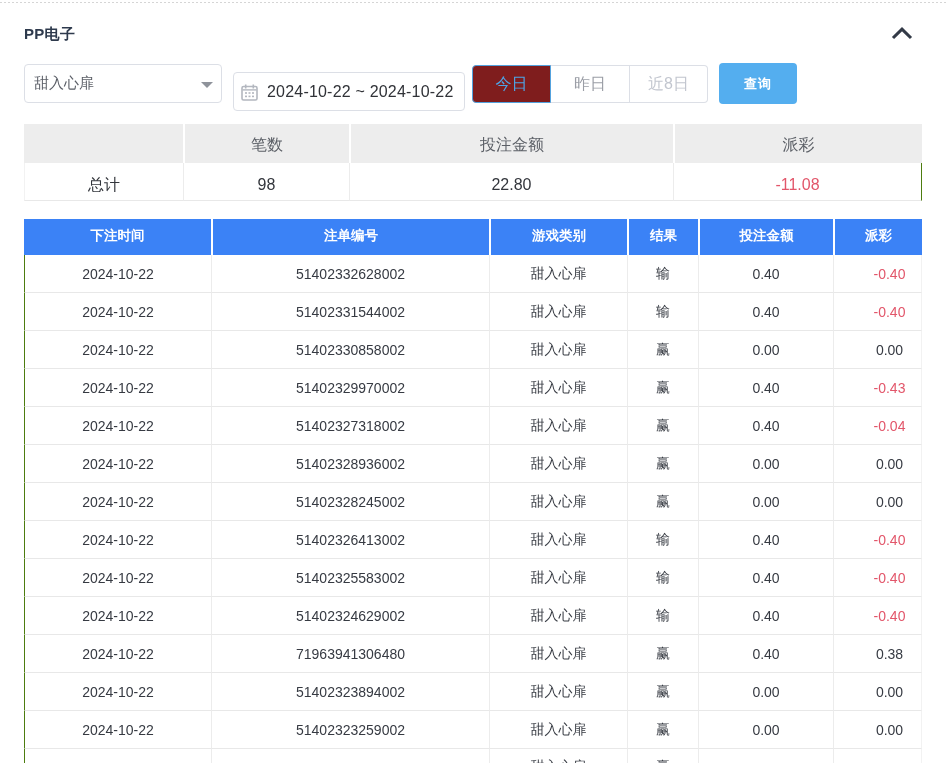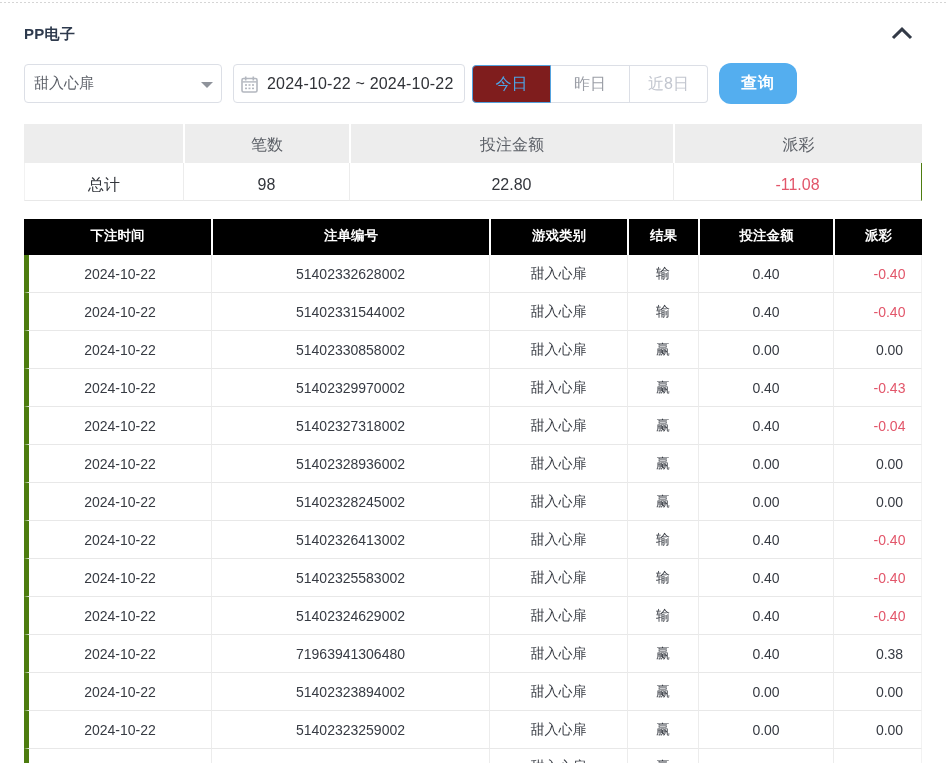--- a/index.html
+++ b/index.html
@@ -26,21 +26,21 @@
     position:absolute; left:0; top:0; width:198px; height:39px;
     border:1px solid #dcdfe6; border-radius:4px; background:#fff;
     display:flex; align-items:center; padding:0 8px 0 9px; cursor:pointer;
   }
   .select-box .sel-text { font-size:15px; color:#5a5e66; flex:1; }
   .caret-down {
     width:0; height:0; border-left:6px solid transparent; border-right:6px solid transparent;
     border-top:6.5px solid #8f939b; margin-top:3px;
   }
   .date-box {
-    position:absolute; left:209px; top:0; width:232px; height:39px;
+    position:absolute; left:209px; top:8px; width:232px; height:39px;
     border:1px solid #dcdfe6; border-radius:4px; background:#fff;
     display:flex; align-items:center; padding:0 6px 0 7px; cursor:pointer;
   }
   .date-box .cal { flex:none; margin-right:9px; margin-top:1px; }
   .date-box .date-text { font-size:16px; color:#303237; white-space:nowrap; letter-spacing:0.2px; }
 
   .btn-group { position:absolute; left:448px; top:1px; height:38px; display:flex; }
   .btn-group .gbtn {
     width:79px; height:38px; background:#fff; border:1px solid #dcdfe6; border-left-width:0;
     font-family:inherit; font-size:16px; color:#9b9ea6; cursor:pointer; position:relative;
@@ -48,22 +48,22 @@
   }
   .btn-group .gbtn:first-child { border-left-width:1px; border-radius:4px 0 0 4px; }
   .btn-group .gbtn:last-child { border-radius:0 4px 4px 0; width:78px; }
   .btn-group .gbtn.active {
     border:1px solid #53a2de; color:#4ea4e6; background:#7f1d1d; z-index:2;
   }
   .btn-group .gbtn.dim { color:#c2c6cf; }
 
   .query-btn {
     position:absolute; left:695px; top:-1px; width:78px; height:41px;
-    background:#54aeef; border:none; border-radius:12px; color:#fff;
-    font-family:inherit; font-size:16px; font-weight:700; cursor:pointer;
+    background:#54aeef; border:none; border-radius:4px; color:#fff;
+    font-family:inherit; font-size:13px; font-weight:700; cursor:pointer;
     display:flex; align-items:center; justify-content:center; letter-spacing:1px;
   }
 
   
   table { border-collapse:separate; border-spacing:0; table-layout:fixed; }
   .summary { position:absolute; left:24px; top:124px; width:898px; }
   .summary th {
     height:39px; background:#ededed; font-size:16px; font-weight:400; color:#5b5f66;
     text-align:center; border-left:2px solid #fff; padding-top:4px;
   }
@@ -71,29 +71,29 @@
   .summary td {
     height:38px; background:#fff; font-size:16px; color:#33363c; text-align:center;
     border-left:1px solid #ececec; border-bottom:1px solid #e8e8e8; padding-top:7px;
   }
   .summary td:first-child { border-left:1px solid #f2f2f2; }
   .summary td:last-child { border-right:1px solid #4d7c0f; }
 
   
   .grid { position:absolute; left:24px; top:219px; width:898px; }
   .grid th {
-    height:36px; background:#000000; color:#fff; font-size:13.5px; font-weight:700;
+    height:36px; background:#3b82f6; color:#fff; font-size:13.5px; font-weight:700;
     text-align:center; border-left:2px solid #fff; padding-bottom:3px;
   }
   .grid th:first-child { border-left:none; }
   .grid td {
     height:38px; background:#fff; font-size:14px; color:#363a42; text-align:center;
     border-left:1px solid #ececec; border-bottom:1px solid #e8e8e8; white-space:nowrap;
   }
-  .grid td:first-child { border-left:5px solid #4d7c0f; }
+  .grid td:first-child { border-left:1px solid #4d7c0f; }
   .grid td:last-child { border-right:1px solid #f2f2f2;padding-left:24px; }
   .summary td.neg, .grid td.neg { color:#e2566a; }
   .grid tr.partial td { padding-bottom:2px; }
 </style>
 </head>
 <body>
 
 <div class="page">
   <div class="dash-top"></div>
 

